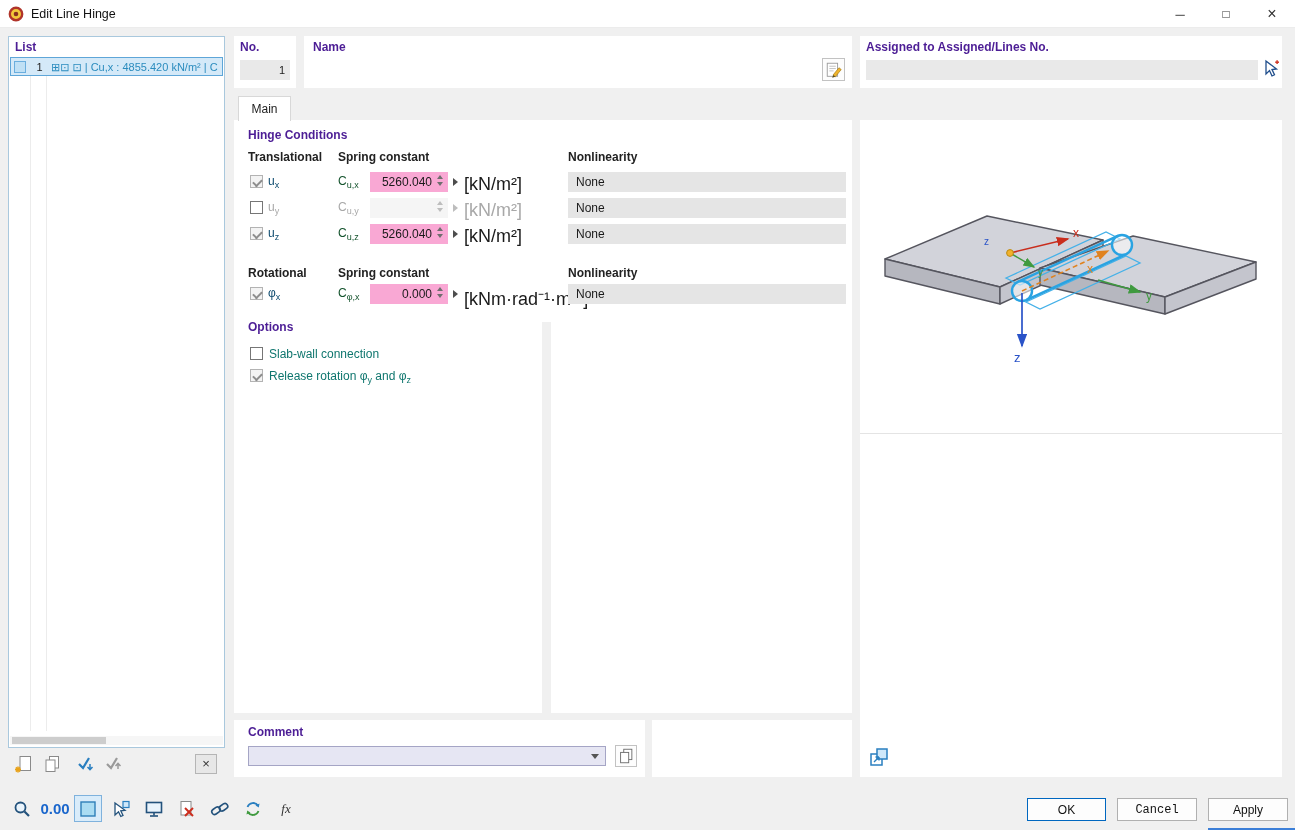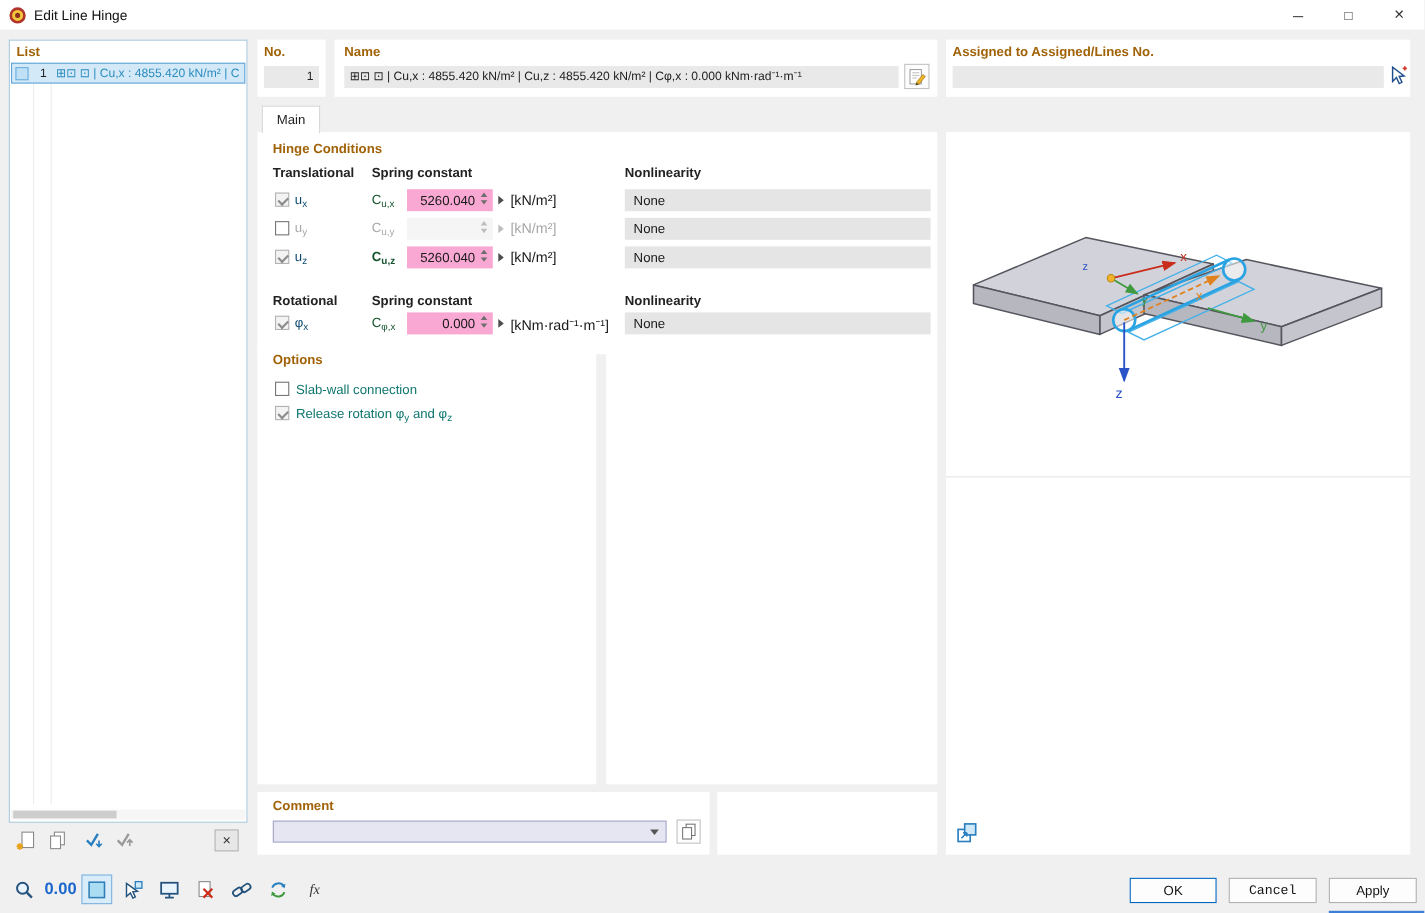--- a/index.html
+++ b/index.html
@@ -10,21 +10,21 @@
   
   .titlebar { position:absolute; left:0; top:0; width:100%; height:28px; background:#ffffff; display:flex; align-items:center; border-bottom:1px solid #ececec; }
   .titlebar .app-ic { margin-left:8px; }
   .title-text { margin-left:7px; font-size:12.5px; color:#111; }
   .win-controls { position:absolute; right:0; top:0; height:28px; display:flex; }
   .win-btn { width:46px; height:28px; display:flex; align-items:center; justify-content:center; color:#333; font-size:13px; cursor:default; }
   .win-btn .maxi { font-size:12px; }
   .win-btn .clos { font-size:16px; }
 
   .card { position:absolute; background:#ffffff; }
-  .sec-title { color:#a16207; font-weight:bold; font-size:12px; position:absolute; white-space:nowrap; }
+  .sec-title { color:#4c1d95; font-weight:bold; font-size:12px; position:absolute; white-space:nowrap; }
 
   
   .list-panel { left:8px; top:36px; width:217px; height:712px; border:1px solid #a9c8dd; }
   .vline { position:absolute; top:20px; bottom:16px; width:1px; background:#ececec; }
   .list-item { position:absolute; left:1px; right:1px; top:20px; height:19px; background:#d4e9f8; border:1px solid #5ea6d8; overflow:hidden; white-space:nowrap; z-index:2; }
   .li-icon { position:absolute; left:3px; top:2.5px; width:12px; height:12px; background:#bfe0f5; border:1px solid #6aaede; }
   .li-no { position:absolute; left:22px; top:1px; width:13px; text-align:center; font-size:11px; color:#222; line-height:16px; }
   .li-text { position:absolute; left:40px; top:1px; font-size:11px; color:#2b8cbe; line-height:16px; }
   .hscroll { position:absolute; left:1px; right:1px; top:699px; height:9px; background:#f6f6f6; }
   .hthumb { position:absolute; left:2px; top:1px; width:94px; height:7px; background:#cdcdcd; }
@@ -52,21 +52,21 @@
   .gray, .gray * { color:#a8a8a8 !important; }
   .num-field { position:absolute; top:0; width:78px; height:20px; background:#f9a8d4; }
   .num-field.dis { background:#f5f5f5; }
   .spin-value { position:absolute; left:0; right:16px; top:0; height:20px; line-height:20px; text-align:right; font-size:12px; }
   .spin-btns { position:absolute; right:3px; top:3px; width:8px; }
   .tri-up { display:block; width:0; height:0; border-left:3.5px solid transparent; border-right:3.5px solid transparent; border-bottom:4.5px solid #6e6e6e; margin-bottom:3px; }
   .tri-down { display:block; width:0; height:0; border-left:3.5px solid transparent; border-right:3.5px solid transparent; border-top:4.5px solid #6e6e6e; }
   .dis .tri-up { border-bottom-color:#bdbdbd; } .dis .tri-down { border-top-color:#bdbdbd; }
   .detail-arrow { position:absolute; top:6px; width:0; height:0; border-top:4px solid transparent; border-bottom:4px solid transparent; border-left:5.5px solid #4d4d4d; }
   .detail-arrow.dis { border-left-color:#bdbdbd; }
-  .unit { position:absolute; top:2px; font-size:13px; white-space:nowrap; }
+  .unit { position:absolute; top:2px; font-size:18px; white-space:nowrap; }
   .nonlin { position:absolute; top:0; width:278px; height:20px; background:#e5e5e5; line-height:20px; padding-left:8px; font-size:12px; }
 
   .opt-row { position:absolute; left:0; height:18px; width:100%; }
   .opt-label { position:absolute; left:35px; top:1px; font-size:12px; color:#0f766e; white-space:nowrap; }
 
   
   .combo { position:absolute; left:14px; top:26px; width:358px; height:20px; background:#e6e6f3; border:1px solid #a5a5c5; }
   .combo-value { position:absolute; left:5px; top:0; line-height:18px; font-size:11px; }
   .combo-tri { position:absolute; right:6px; top:7px; width:0; height:0; border-left:4px solid transparent; border-right:4px solid transparent; border-top:5px solid #555; }
 
@@ -154,21 +154,20 @@
     <button class="x-btn">×</button>
   </div>
 
   <div class="card" style="left:234px; top:36px; width:62px; height:52px;">
     <div class="sec-title" style="left:6px; top:4px;">No.</div>
     <div class="flat-field" style="left:6px; top:24px; width:50px; text-align:right;">1</div>
   </div>
 
   <div class="card" style="left:304px; top:36px; width:548px; height:52px;">
     <div class="sec-title" style="left:9px; top:4px;">Name</div>
-    <div class="flat-field" style="left:9px; top:24px; width:504px;">⊞⊡ ⊡ | Cu,x : 4855.420 kN/m² | Cu,z : 4855.420 kN/m² | Cφ,x : 0.000 kNm·rad⁻¹·m⁻¹</div>
     <button class="tool-btn" style="left:518px; top:22px; width:23px; height:23px;">
       <svg width="18" height="18" viewBox="0 0 20 20">
         <rect x="2.5" y="2.5" width="11.5" height="14.5" fill="#fff" stroke="#9a9a9a"></rect>
         <line x1="4.8" y1="5.8" x2="12" y2="5.8" stroke="#bdbdbd"></line>
           <line x1="4.8" y1="8.4" x2="12" y2="8.4" stroke="#bdbdbd"></line>
           <line x1="4.8" y1="11" x2="9.5" y2="11" stroke="#bdbdbd"></line>
         <polygon points="9,15.5 15.5,7.5 18,9.5 11.5,17.5" fill="#f0b42c" stroke="#a87d14" stroke-width="0.8"></polygon>
         <polygon points="9,15.5 11.5,17.5 8,18.5" fill="#5a4a1a"></polygon>
       </svg>
     </button>
@@ -225,21 +224,21 @@
           </span>
       </span>
       <i class="detail-arrow dis" style="left:219px;"></i>
       <span class="unit gray" style="left:230px;">[kN/m²]</span>
       <span class="nonlin" style="left:334px;">None</span>
     </div>
 
     <div class="hrow" style="top:104px;">
       <span class="cb checked dis" style="left:16px;"></span>
       <span class="dof" style="left:34px;"><span>u</span><span class="sub">z</span></span>
-      <span class="coef" style="left:104px;font-weight:bold;"><span>C</span><span class="sub">u,z</span></span>
+      <span class="coef" style="left:104px;"><span>C</span><span class="sub">u,z</span></span>
       <span class="num-field" style="left:136px;">
         <span class="spin-value">5260.040</span>
         <span class="spin-btns">
             <i class="tri-up"></i>
             <i class="tri-down"></i>
           </span>
       </span>
       <i class="detail-arrow" style="left:219px;"></i>
       <span class="unit" style="left:230px;">[kN/m²]</span>
       <span class="nonlin" style="left:334px;">None</span>

